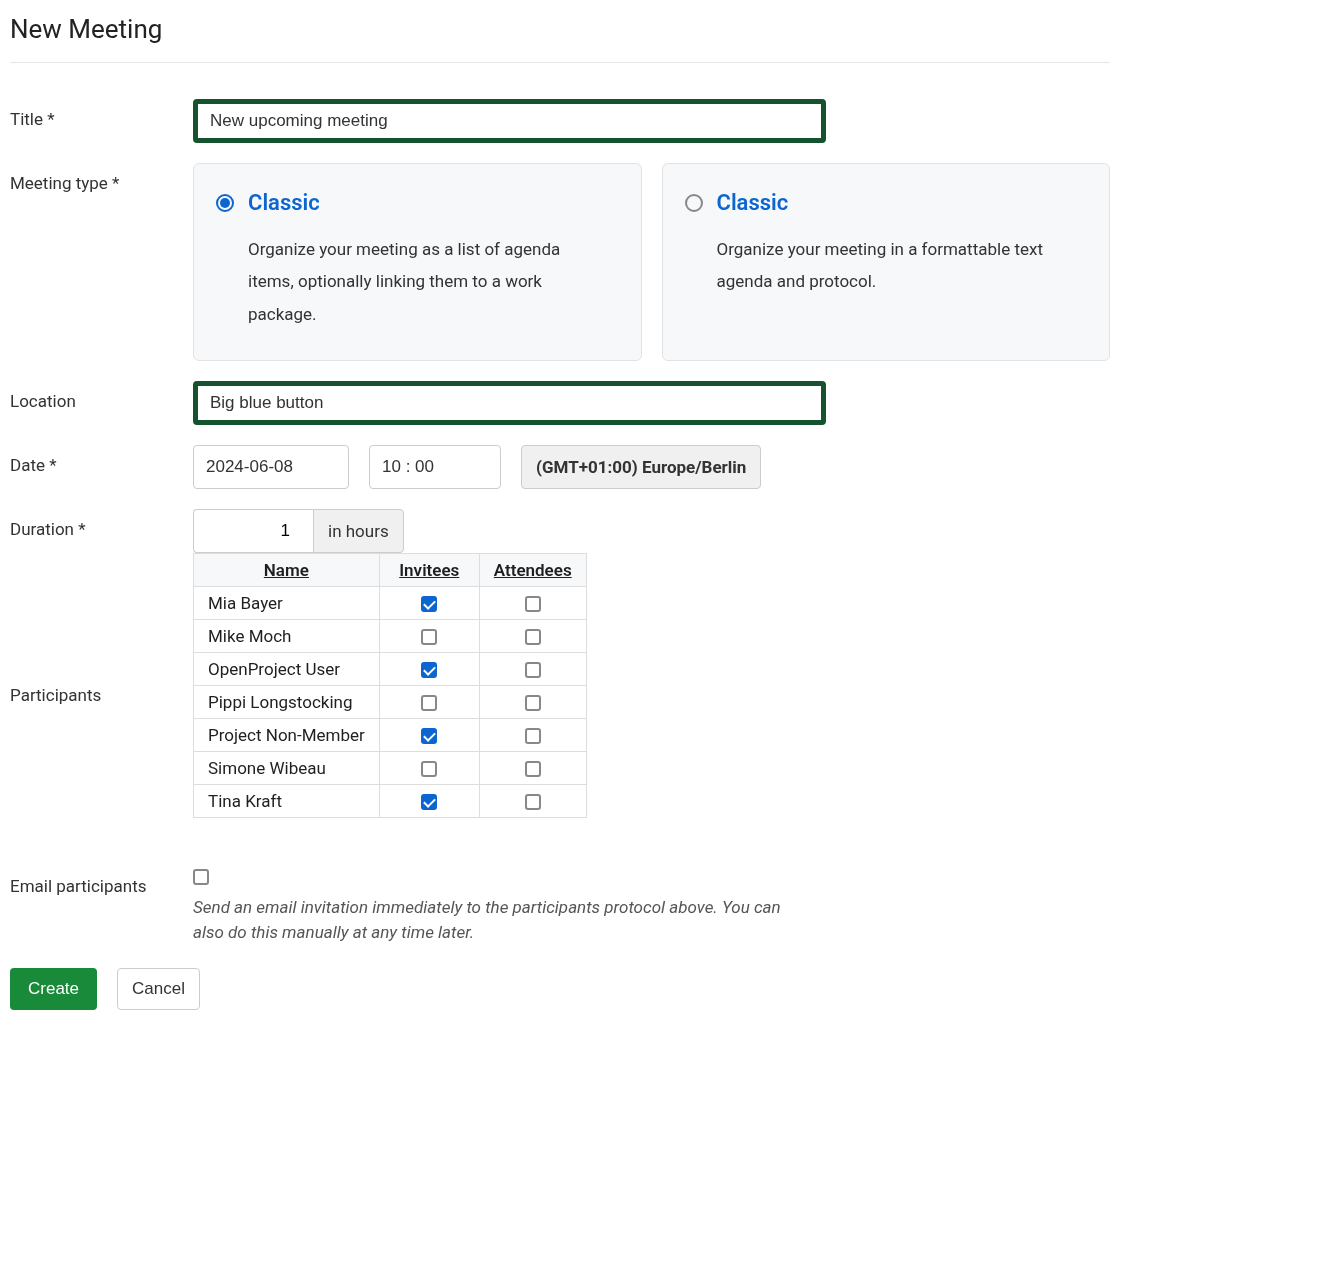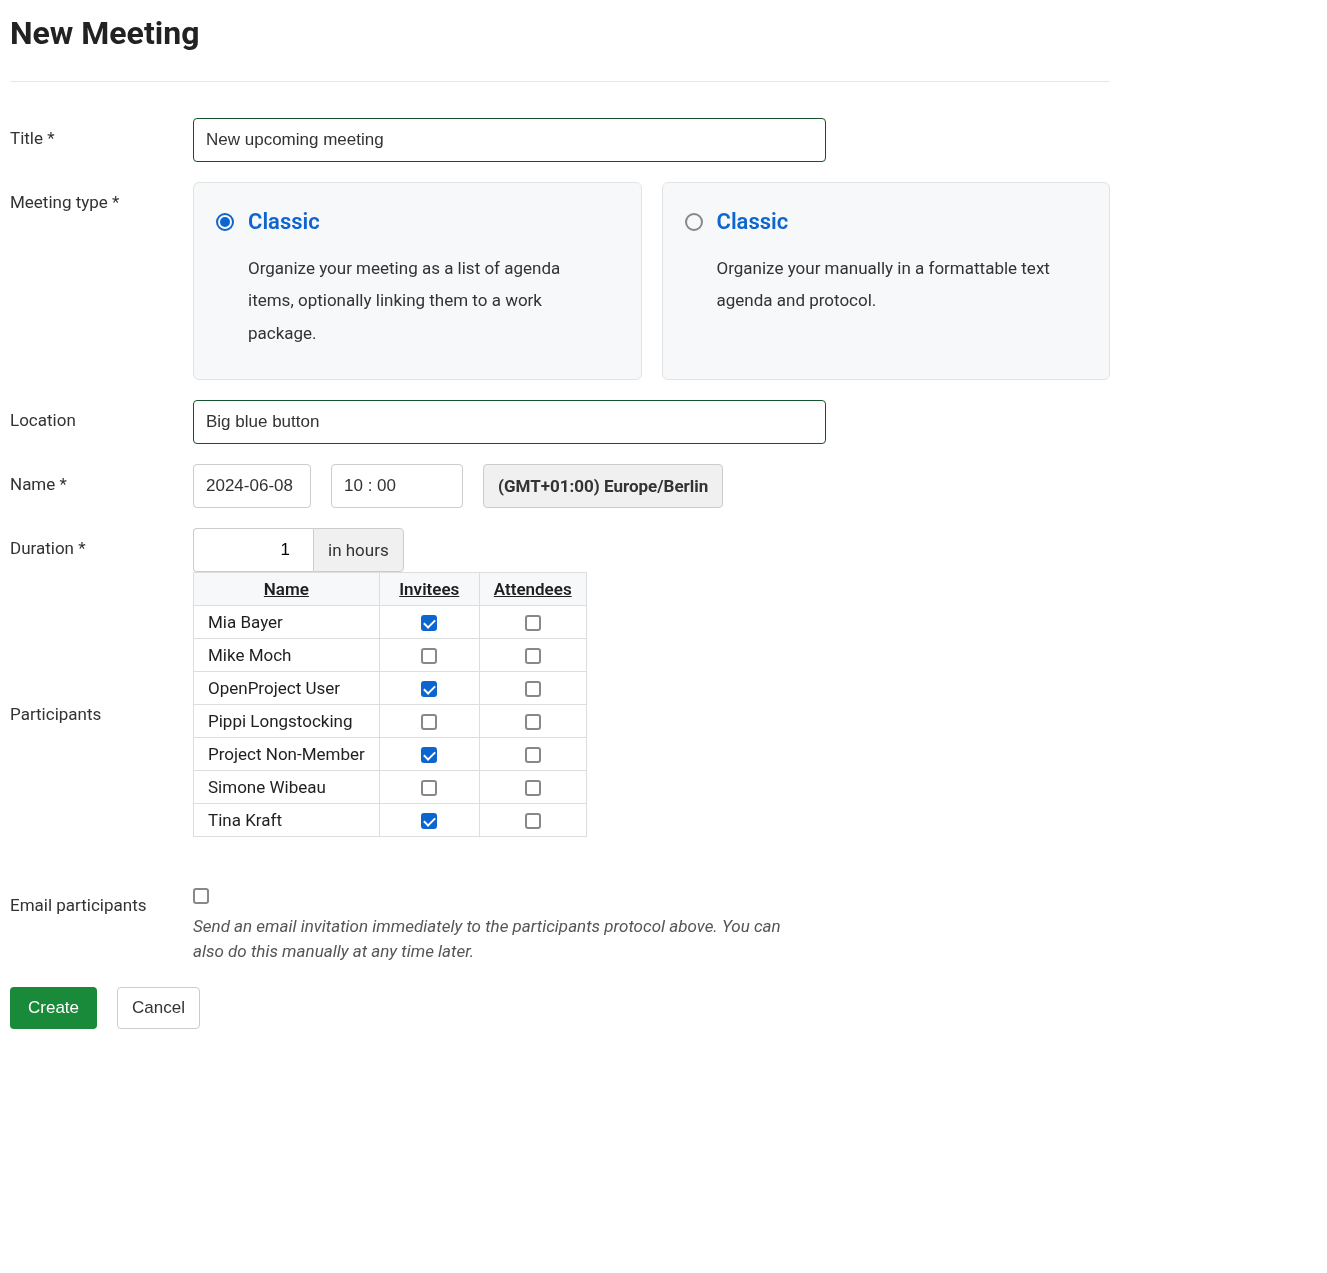--- a/index.html
+++ b/index.html
@@ -8,23 +8,23 @@
     padding: 10px;
     font-family: -apple-system, BlinkMacSystemFont, "Segoe UI", Roboto, Helvetica, Arial, sans-serif;
     font-size: 16px;
     color: #1f1f1f;
     background: #fff;
   }
   .page {
     width: 1100px;
   }
   h1 {
-    font-size: 32px;
-    font-weight: 700;
-    margin: 4px 0 29px 0;
+    font-size: 26px;
+    font-weight: 400;
+    margin: 4px 0 18px 0;
     color: #222;
   }
   .divider {
     height: 1px;
     background: #e6e6e6;
     margin-bottom: 36px;
   }
   .form-row {
     display: flex;
     align-items: flex-start;
@@ -38,21 +38,21 @@
     color: #333;
   }
   .form-content {
     flex: 1;
   }
   input[type="text"].text-input {
     width: 633px;
     height: 44px;
     padding: 0 12px;
     font-size: 17px;
-    border: 1px solid #14532d;
+    border: 5px solid #14532d;
     border-radius: 4px;
     color: #333;
   }
   .type-cards {
     display: flex;
     gap: 20px;
   }
   .type-card {
     flex: 1;
     border: 1px solid #e3e3e3;
@@ -104,21 +104,21 @@
     align-items: center;
   }
   .small-input {
     height: 44px;
     padding: 0 12px;
     font-size: 17px;
     border: 1px solid #ccc;
     border-radius: 4px;
     color: #333;
   }
-  .date-input { width: 118px; }
+  .date-input { width: 156px; }
   .time-input { width: 132px; }
   .tz-select {
     height: 44px;
     padding: 0 14px;
     font-size: 17px;
     border: 1px solid #ccc;
     border-radius: 4px;
     background: #f0f0f0;
     color: #333;
     display: flex;
@@ -264,35 +264,35 @@
               <span class="radio selected"></span>
               <span class="type-title">Classic</span>
             </div>
             <div class="type-desc">Organize your meeting as a list of agenda items, optionally linking them to a work package.</div>
           </div>
           <div class="type-card">
             <div class="type-card-header">
               <span class="radio"></span>
               <span class="type-title">Classic</span>
             </div>
-            <div class="type-desc">Organize your manually in a formattable text agenda and protocol.</div>
+            <div class="type-desc">Organize your meeting in a formattable text agenda and protocol.</div>
           </div>
         </div>
     </div>
   </div>
 
   <div class="form-row">
     <div class="form-label">Location</div>
     <div class="form-content">
       <input type="text" class="text-input" value="Big blue button" style="">
     </div>
   </div>
 
   <div class="form-row">
-    <div class="form-label">Name  *</div>
+    <div class="form-label">Date  *</div>
     <div class="form-content">
       <div class="date-group">
         <input type="text" class="small-input date-input" value="2024-06-08" style="">
         <input type="text" class="small-input time-input" value="10 : 00" style="">
         <div class="tz-select">(GMT+01:00) Europe/Berlin</div>
       </div>
     </div>
   </div>
 
   <div class="form-row">

